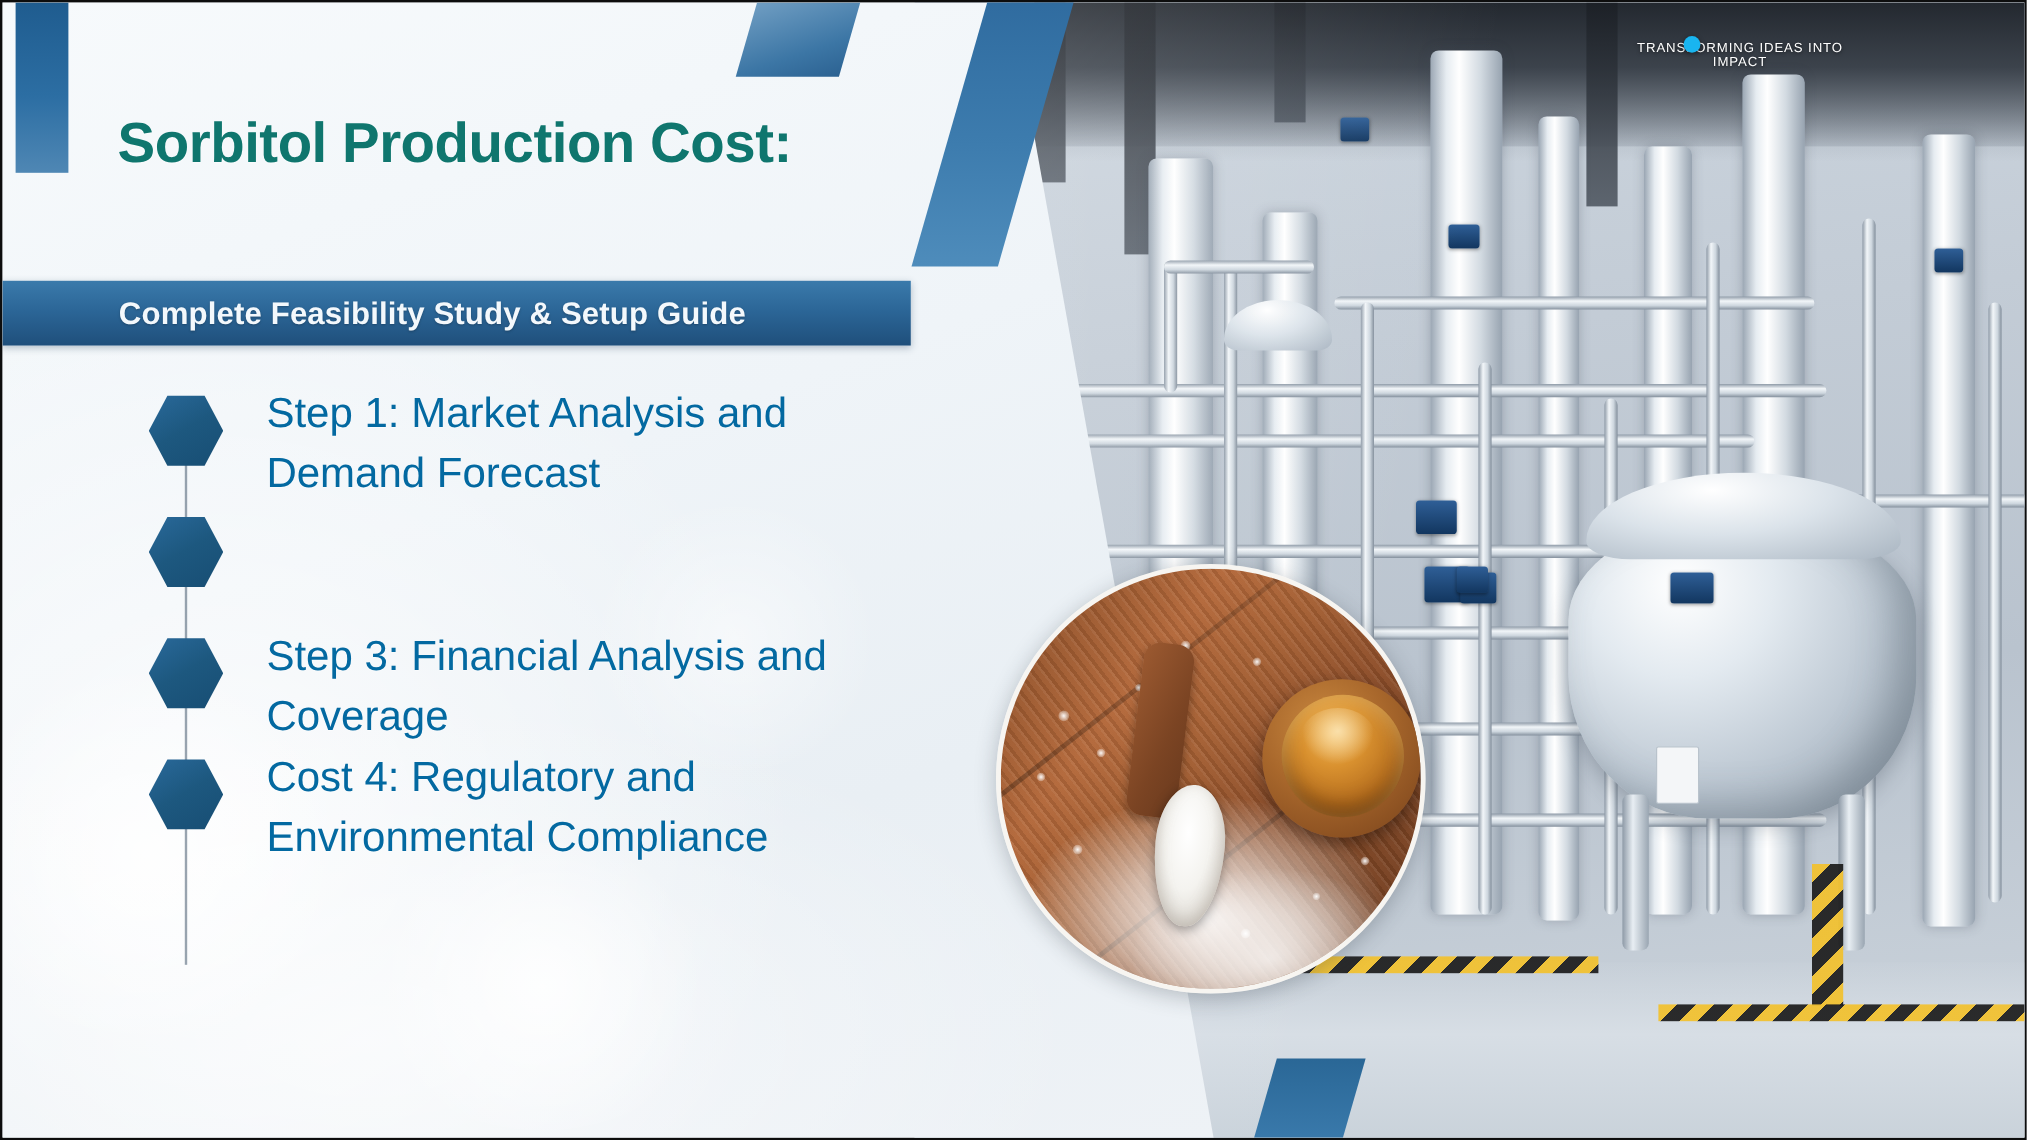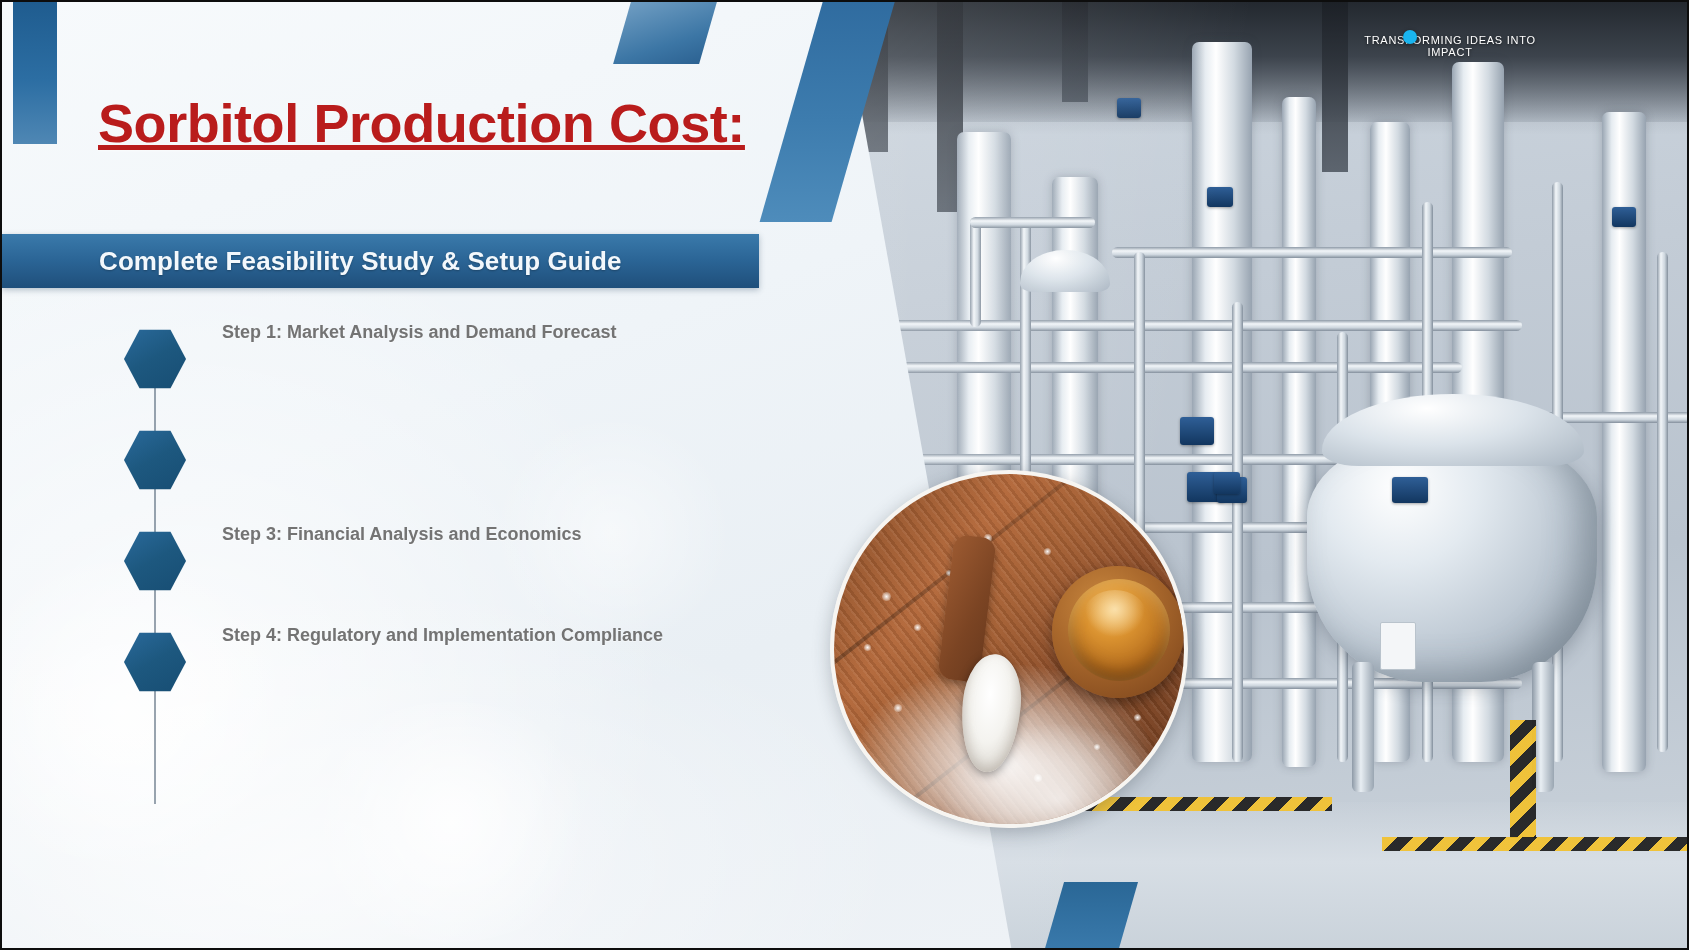--- a/index.html
+++ b/index.html
@@ -124,25 +124,24 @@
   }
   .slant-bottom {
     position:absolute; left:1052px; top:880px; width:74px; height:70px;
     background: linear-gradient(180deg,#2a6796 0%, #3a7aac 100%);
     transform: skewX(-16deg);
   }
 
   
   .title {
     position:absolute; left:96px; top:88px; width:660px;
-    color:#b91c1c;
-    font-size:54px; font-weight:bold; line-height:1.25;
+    color:#0f766e;
+    font-size:47px; font-weight:bold; line-height:1.25;
     letter-spacing:-0.4px;
     text-shadow: 0 1px 2px rgba(255,255,255,.55);
-    text-decoration: underline;
   }
   .subtitle-band {
     position:absolute; left:0; top:232px; width:757px; height:54px;
     background: linear-gradient(180deg,#3a7aab 0%, #2b6596 48%, #1f4f7b 100%);
     box-shadow: 0 2px 6px rgba(30,60,90,.3);
     display:flex; align-items:center;
   }
   .subtitle-text {
     color:#f3f8fc; font-size:26px; font-weight:bold;
     margin-left:97px; letter-spacing:.1px;
@@ -165,21 +164,21 @@
   }
   .hex {
     width:62px; height:62px;
     background: linear-gradient(150deg,#2a6a9c 0%, #1d587f 48%, #174d73 100%);
     -webkit-clip-path: polygon(25% 3%, 75% 3%, 100% 50%, 75% 97%, 25% 97%, 0 50%);
     clip-path: polygon(25% 3%, 75% 3%, 100% 50%, 75% 97%, 25% 97%, 0 50%);
     filter: drop-shadow(0 2px 3px rgba(20,45,70,.35));
   }
   .step-text {
     margin-left:36px; margin-top:-2px;
-    color:#737373; font-size:18px; font-weight:bold; line-height:1.42;
+    color:#0369a1; font-size:35px; font-weight:normal; line-height:1.42;
     max-width:520px;
     text-shadow: 0 1px 1px rgba(255,255,255,.5);
   }
 
   
   .circle-photo {
     position:absolute; left:828px; top:468px;
     width:350px; height:350px; border-radius:50%;
     overflow:hidden;
     border:4px solid #f7f5f1;
@@ -363,28 +362,28 @@
     <div class="step-row">
       <div class="hexwrap">
           <div class="hex"></div>
         </div>
     </div>
 
     <div class="step-row">
       <div class="hexwrap">
           <div class="hex"></div>
         </div>
-      <div class="step-text">Step 3: Financial Analysis and Economics</div>
+      <div class="step-text">Step 3: Financial Analysis and Coverage</div>
     </div>
 
     <div class="step-row">
       <div class="hexwrap">
           <div class="hex"></div>
         </div>
-      <div class="step-text">Step 4: Regulatory and Implementation Compliance</div>
+      <div class="step-text">Cost 4: Regulatory and Environmental Compliance</div>
     </div>
 
   </div>
 
   <div class="circle-photo">
     <div class="wood-grain"></div>
     <div class="plank-line" style="left:-30px;top:210px;transform:rotate(-38deg);"></div>
     <div class="plank-line" style="left:70px;top:330px;transform:rotate(-38deg);"></div>
 
     <div class="sugar-spread" style="left:20px;top:190px;width:300px;height:200px;"></div>

